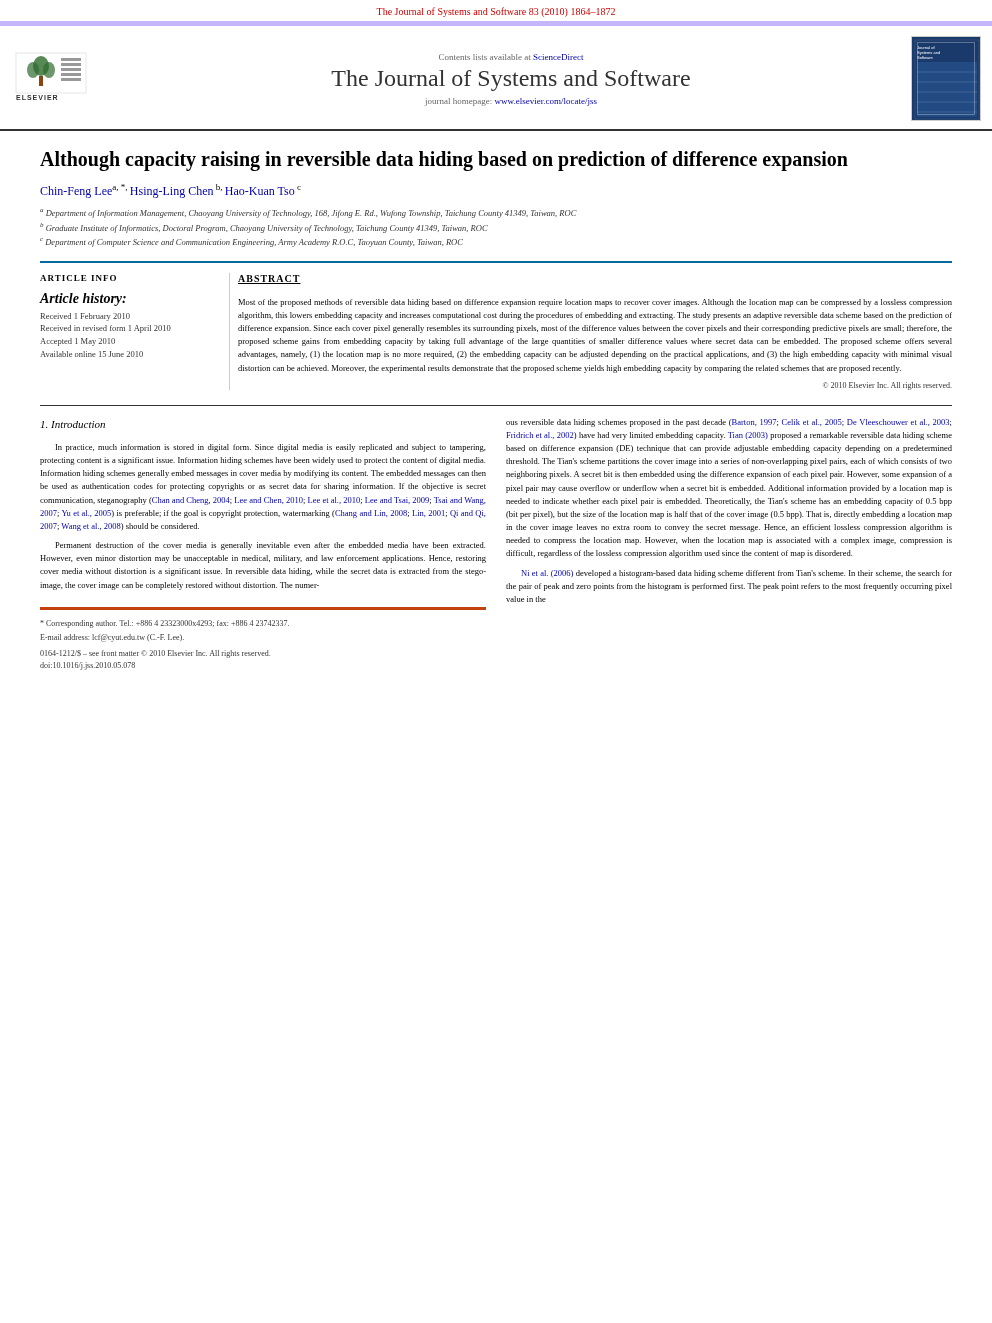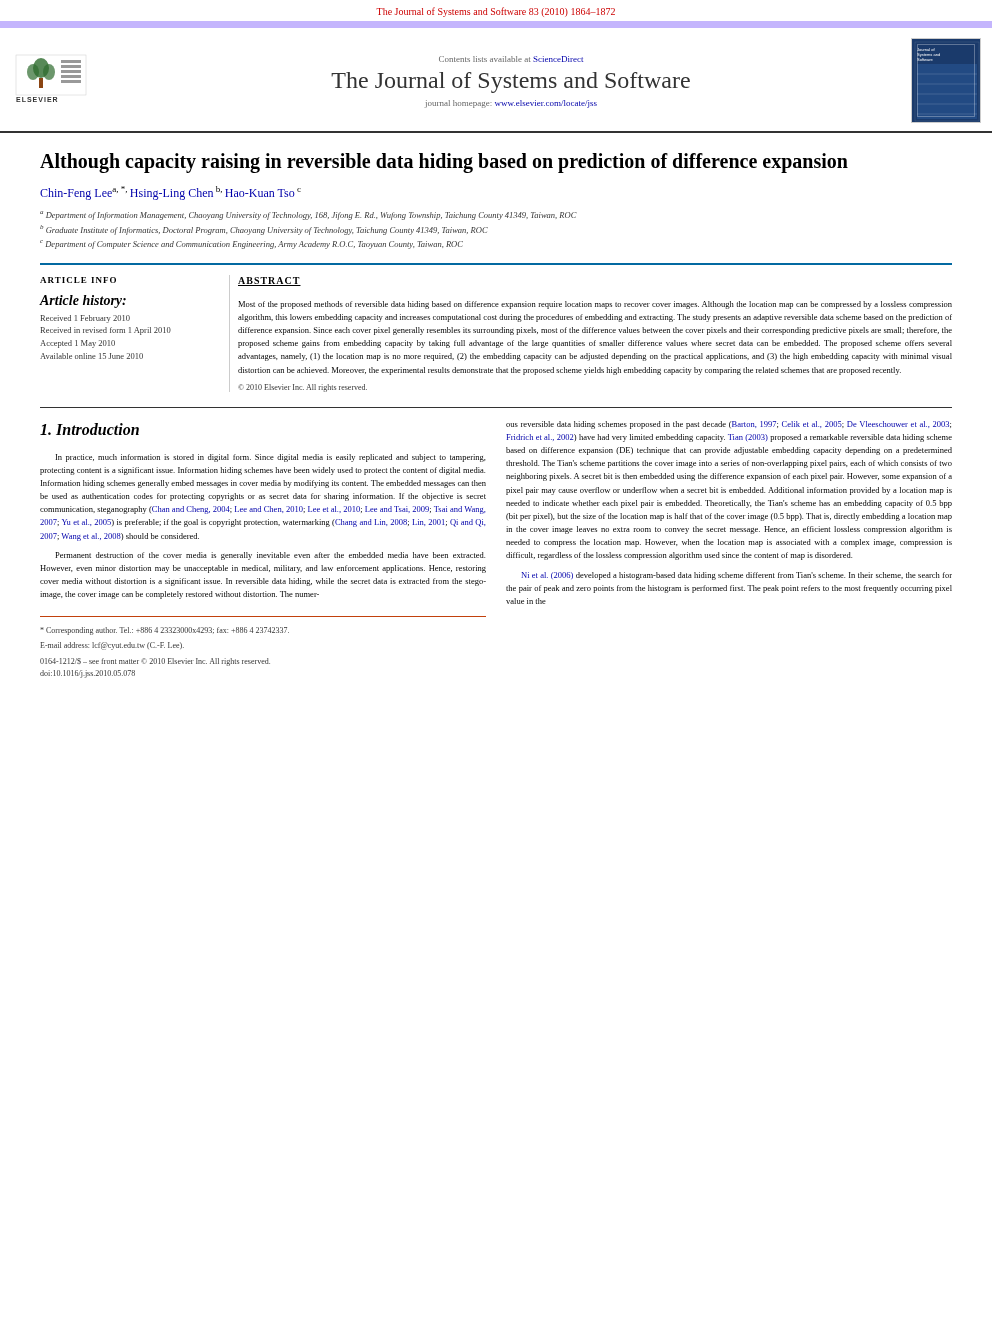--- a/index.html
+++ b/index.html
@@ -10,21 +10,21 @@
       color: #000;
       width: 992px;
       min-height: 1323px;
     }
 
     
     .top-bar {
       background: #fff;
       text-align: center;
       padding: 6px 0 4px;
-      border-bottom: 7px solid #c4b5fd;
+      border-bottom: 5px solid #c4b5fd;
     }
     .top-bar a {
       color: #c00;
       font-size: 10px;
       text-decoration: none;
     }
 
     
     .journal-header {
       display: flex;
@@ -164,21 +164,21 @@
       text-decoration: underline;
     }
     .abstract-text {
       font-size: 8.5px;
       line-height: 1.55;
       text-align: justify;
       color: #000;
     }
     .copyright-line {
       font-size: 8px;
-      text-align: left;
+      text-align: right;
       margin-top: 6px;
       color: #333;
     }
 
     
     .body-section {
       border-top: 1px solid #333;
       padding-top: 10px;
     }
 
@@ -187,41 +187,41 @@
       gap: 20px;
     }
     .body-col {
       flex: 1;
       font-size: 8.5px;
       line-height: 1.55;
       text-align: justify;
     }
 
     .section-number-title {
-      font-size: 16px;
-      font-weight: bold;
+      font-size: 11px;
+      font-weight: normal;
       font-style: italic;
       margin-bottom: 8px;
       color: #000;
     }
     .body-paragraph {
       margin-bottom: 6px;
       font-size: 8.5px;
       line-height: 1.55;
       text-align: justify;
     }
     .body-paragraph .indent {
       display: inline-block;
       width: 15px;
     }
     .cite-link { color: #00a; text-decoration: none; }
 
     
     .footer-notes {
-      border-top: 1px solid #c2410c;
+      border-top: 3px solid #c2410c;
       margin-top: 15px;
       padding-top: 8px;
       font-size: 8px;
       color: #333;
     }
     .footer-note-line {
       margin-bottom: 3px;
       line-height: 1.4;
     }
     .footer-ids {

